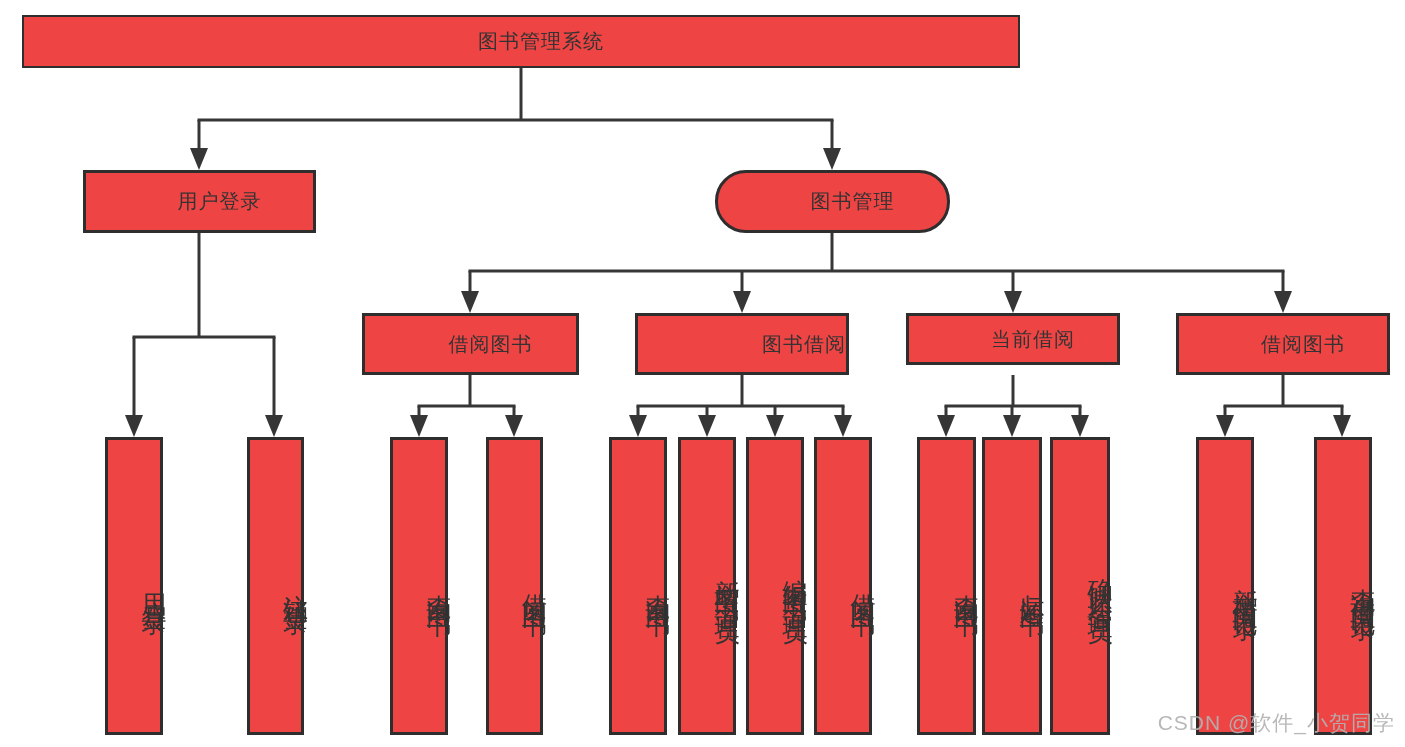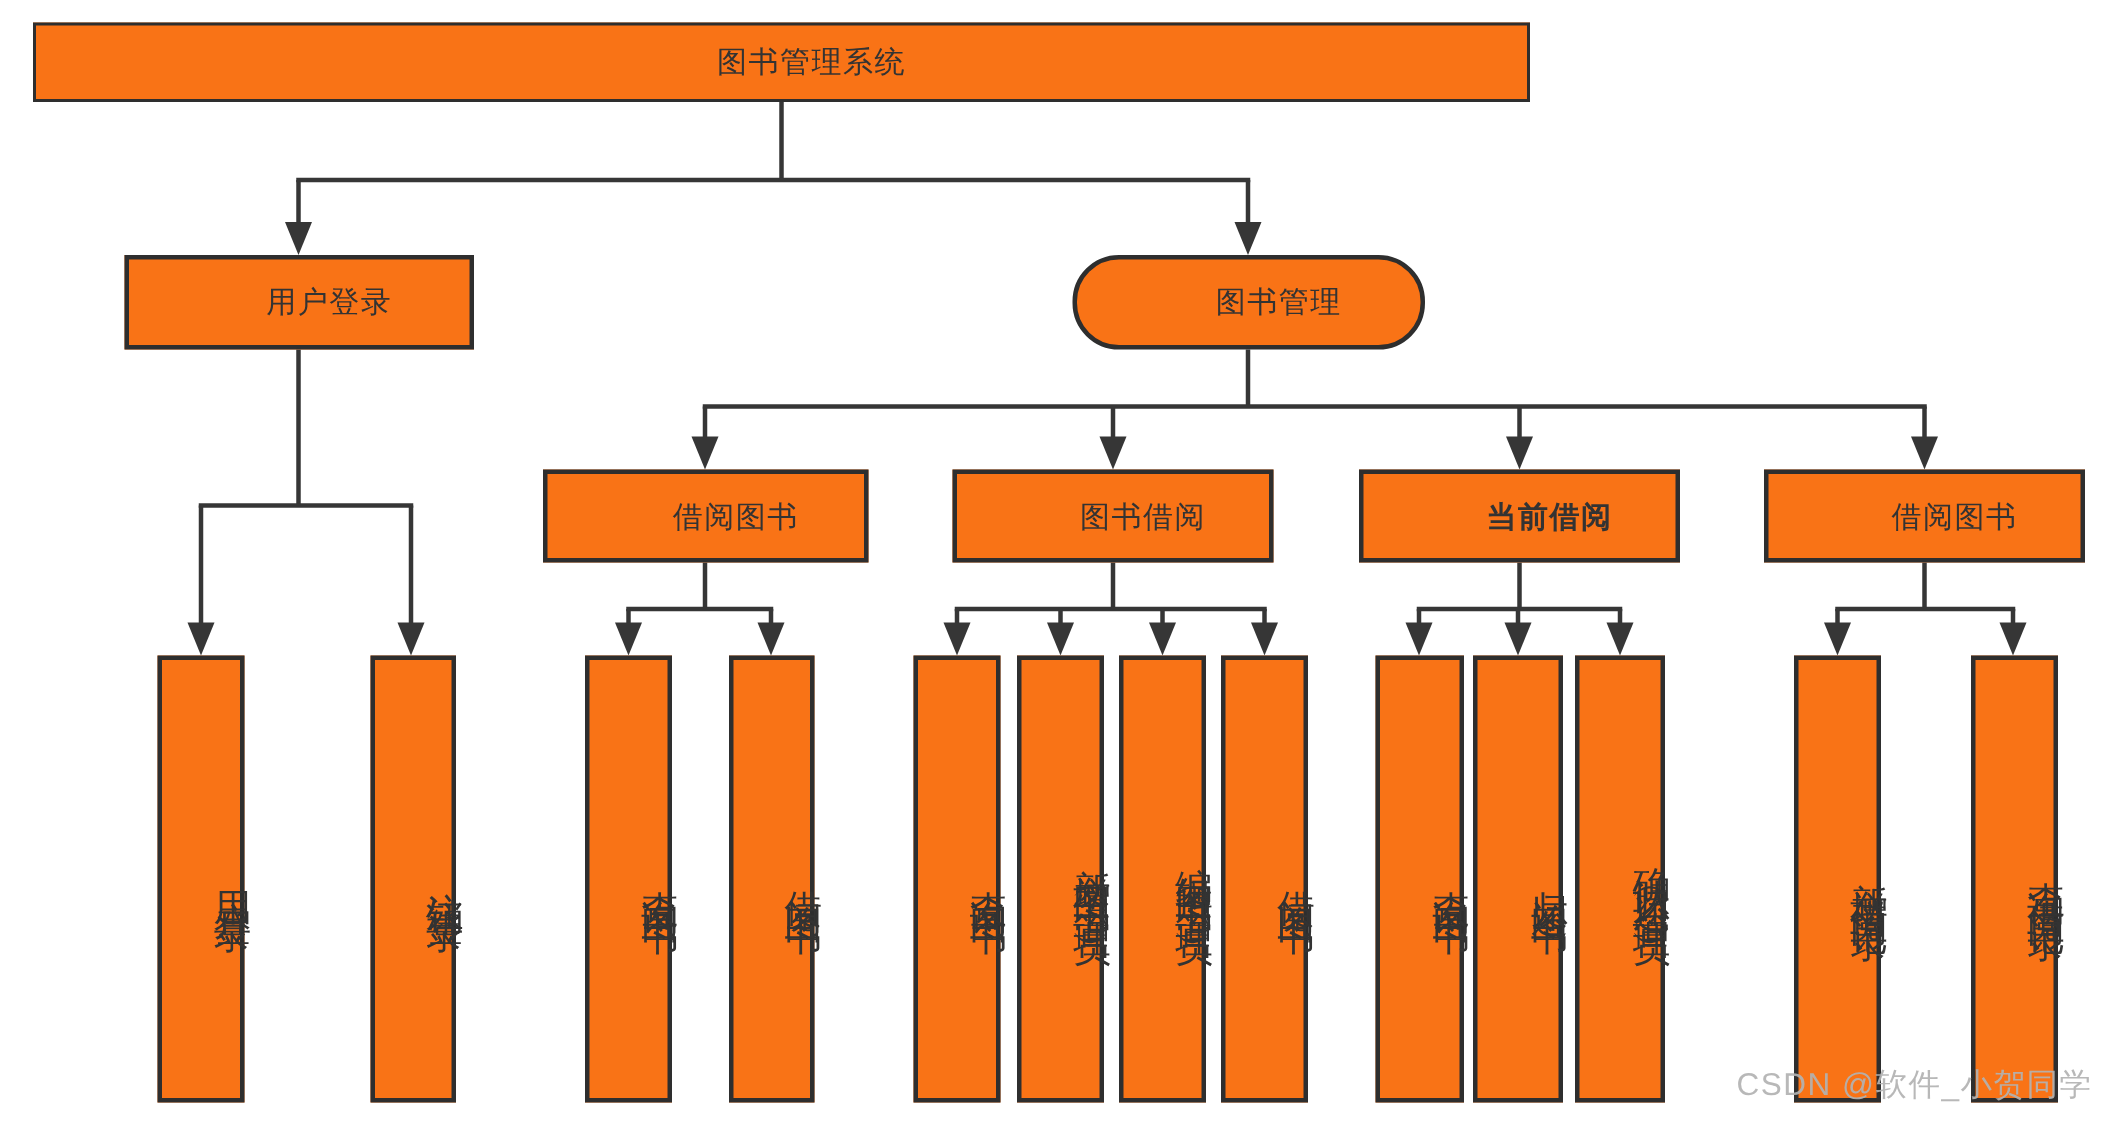--- a/index.html
+++ b/index.html
@@ -6,21 +6,21 @@
   .canvas{
     position:relative;
     width:1405px;height:747px;
     background:#ffffff;
     font-family:"Liberation Sans","DejaVu Sans",sans-serif;
     overflow:hidden;
   }
   .connectors{position:absolute;left:0;top:0;width:1405px;height:747px;z-index:1;}
   .node{
     position:absolute;
-    background:#f97316;
+    background:#ef4444;
     border:3px solid #2e2e2e;
     box-sizing:border-box;
     display:flex;align-items:center;justify-content:center;
     z-index:2;
     padding-left:40px;
   }
   .node.root{border-width:2px;}
   .node.h span{
     font-size:20px;color:#333333;letter-spacing:1px;white-space:nowrap;
   }
@@ -116,24 +116,24 @@
   <div class="node h" style="left:83px;top:170px;width:233px;height:63px;">
     <span>用户登录</span>
   </div>
   <div class="node h" style="left:715px;top:170px;width:235px;height:63px;border-radius:31px;">
     <span>图书管理</span>
   </div>
 
   <div class="node h" style="left:362px;top:313px;width:217px;height:62px;">
     <span>借阅图书</span>
   </div>
-  <div class="node h" style="left:635px;top:313px;width:214px;height:62px;">
+  <div class="node h" style="left:635px;top:313px;width:214px;height:62px;justify-content:flex-end;">
     <span>图书借阅</span>
   </div>
-  <div class="node h" style="left:906px;top:313px;width:214px;height:62px;font-weight:bold;">
+  <div class="node h" style="left:906px;top:313px;width:214px;height:52px;">
     <span>当前借阅</span>
   </div>
   <div class="node h" style="left:1176px;top:313px;width:214px;height:62px;">
     <span>借阅图书</span>
   </div>
 
   <div class="node v" style="left:105px;top:437px;width:58px;height:298px;">
     <span>用户登录</span>
   </div>
   <div class="node v" style="left:247px;top:437px;width:57px;height:298px;">

